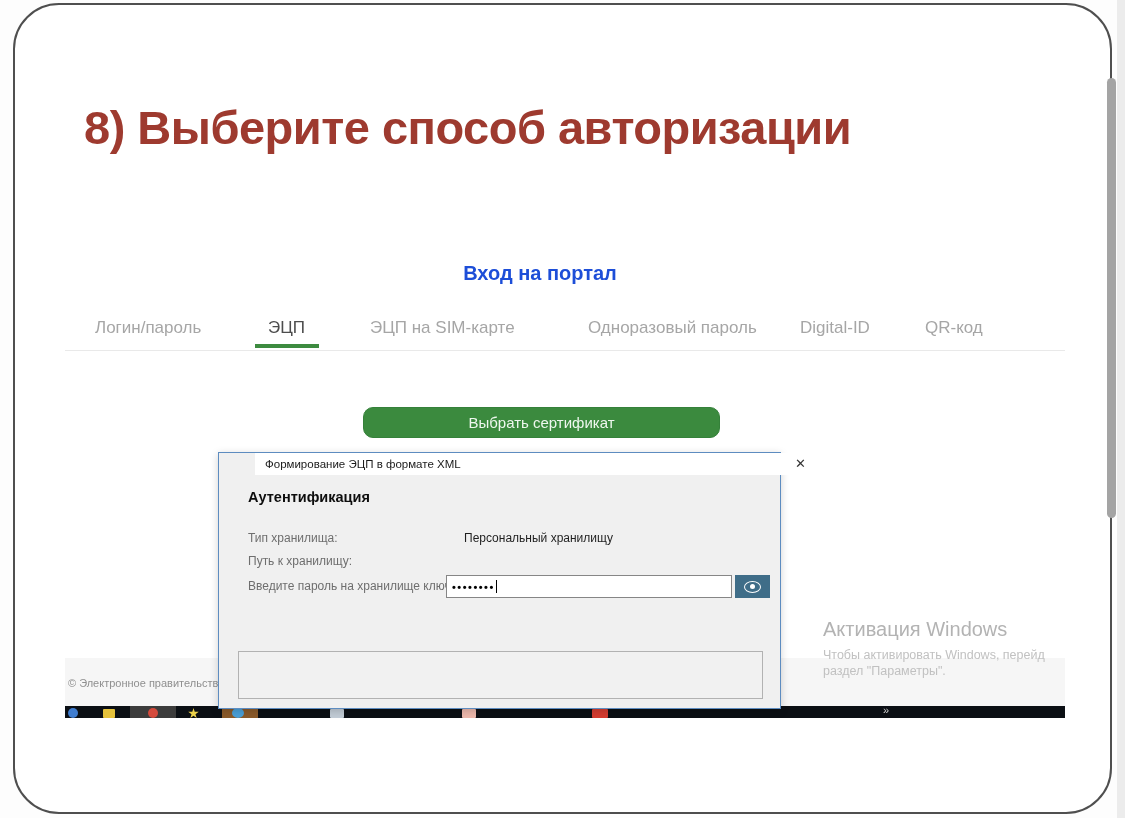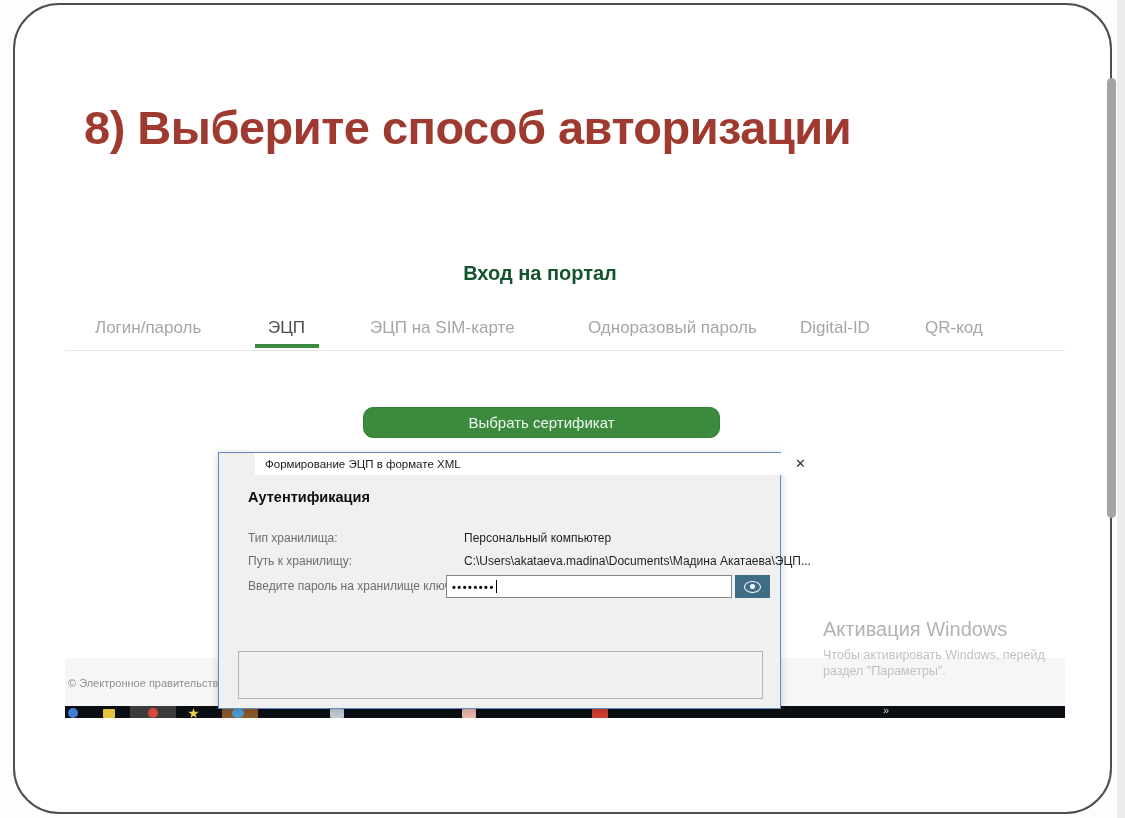--- a/index.html
+++ b/index.html
@@ -8,21 +8,21 @@
 
   
   .slide { position:absolute; left:13px; top:3px; width:1099px; height:811px;
            background:#ffffff; border:2px solid #4f4f4f; border-radius:46px; z-index:1; }
 
   .page-title { position:absolute; left:84px; top:100px; font-size:47px; font-weight:bold;
                 color:#9e3a2f; letter-spacing:-0.5px; z-index:2; white-space:nowrap; }
 
   
   .portal-heading { position:absolute; left:65px; top:262px; width:950px; text-align:center;
-                    font-size:20px; font-weight:bold; color:#14532d; z-index:2; }
+                    font-size:20px; font-weight:bold; color:#1d4ed8; z-index:2; }
 
   .tab { position:absolute; top:318px; font-size:17px; color:#a6a6a6; z-index:2;
          white-space:nowrap; cursor:default; }
   .tab.active { color:#4d4d4d; }
   .tab-underline { position:absolute; left:255px; top:344px; width:64px; height:4px;
                    background:#3d8b40; z-index:3; }
   .tabs-divider { position:absolute; left:65px; top:350px; width:1000px; height:1px;
                   background:#e9e9e9; z-index:2; }
 
   .select-cert-btn { position:absolute; left:363px; top:407px; width:357px; height:31px;
@@ -142,24 +142,23 @@
 
 <div class="dialog">
   <div class="dlg-titlebar">
     <span class="dlg-title">Формирование ЭЦП в формате XML</span>
     <span class="dlg-close">✕</span>
   </div>
 
   <div class="dlg-heading">Аутентификация</div>
 
   <div class="dlg-label row1">Тип хранилища:</div>
-  <div class="dlg-value row1">Персональный компьютер</div>
+  <div class="dlg-value row1">Персональный хранилищу</div>
 
   <div class="dlg-label row2">Путь к хранилищу:</div>
-  <div class="dlg-value row2">C:\Users\akataeva.madina\Documents\Мадина Акатаева\ЭЦП...</div>
 
   <div class="dlg-label row3">Введите пароль на хранилище ключей:</div>
 
   <div class="pwd-input">
     <span class="pwd-dots">••••••••</span>
     <span class="caret"></span>
   </div>
 
   <div class="eye-btn">
     <span class="eye-shape">

